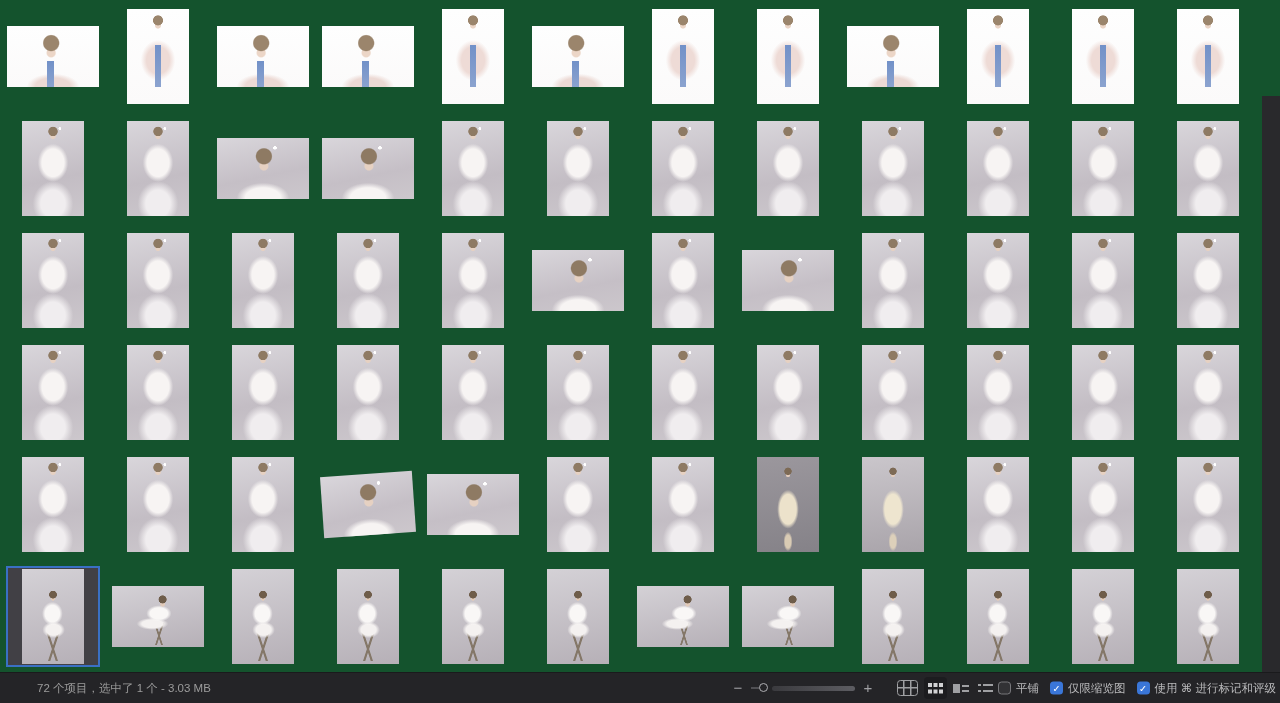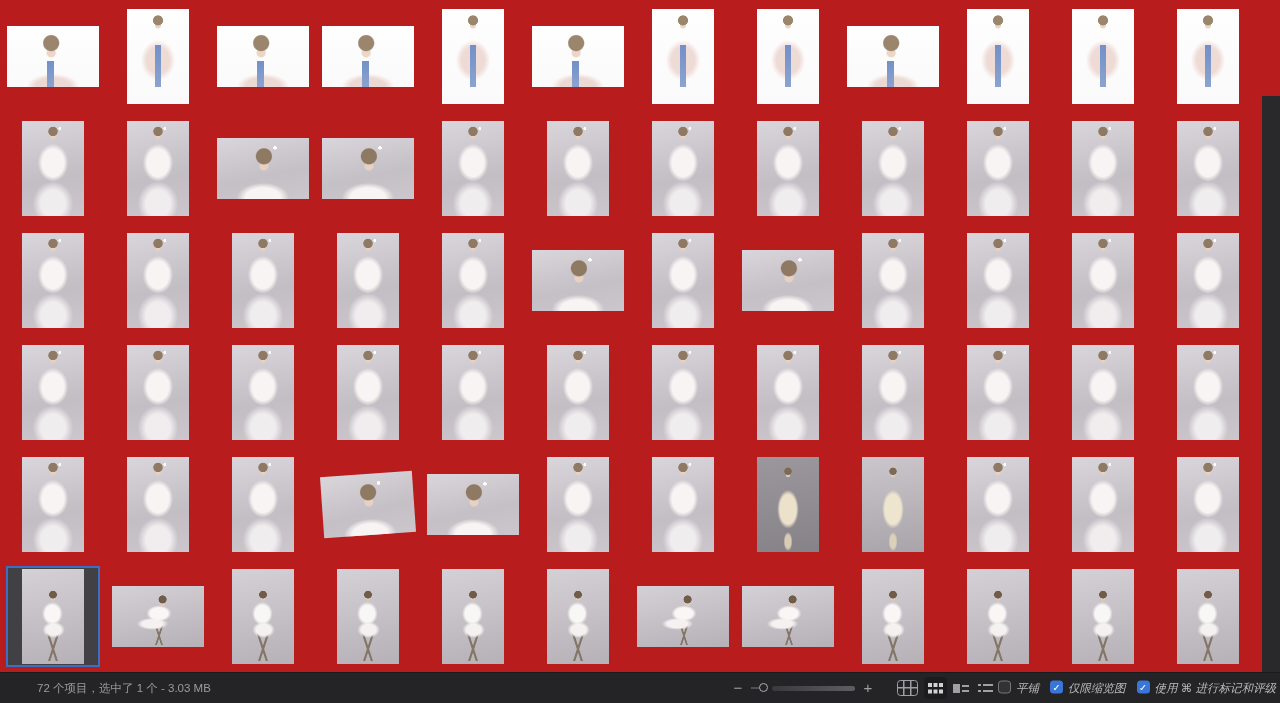--- a/index.html
+++ b/index.html
@@ -1,17 +1,17 @@
 <!DOCTYPE html>
 <html><head>
 <meta charset="utf-8">
 <style>
   html,body{margin:0;padding:0;background:#333336;}
   .app{position:relative;width:1280px;height:703px;overflow:hidden;
-       font-family:"Liberation Sans","DejaVu Sans",sans-serif;background:#b91c1c;}
+       font-family:"Liberation Sans","DejaVu Sans",sans-serif;background:#14532d;}
 
   
   .grid{position:absolute;left:0;top:0;width:1280px;height:672px;overflow:hidden;}
   .grid-row{display:flex;height:112px;}
   .cell{flex:none;width:105px;height:112px;display:flex;align-items:center;justify-content:center;}
   .thumb{position:relative;background-repeat:no-repeat;}
   .thumb.port{width:62px;height:95px;}
   .thumb.land{width:92px;height:61px;}
 
   
@@ -120,21 +120,21 @@
   .icon-thumblist::before{content:'';position:absolute;left:0;top:1px;width:7px;height:9px;background:#9fa0a3;}
   .icon-thumblist::after{content:'';position:absolute;left:9px;top:2px;width:7px;height:2px;background:#9fa0a3;
     box-shadow:0 5px 0 #9fa0a3;}
   .icon-list{position:relative;width:15px;height:11px;}
   .icon-list::before{content:'';position:absolute;left:0;top:1px;width:2.5px;height:2.5px;background:#9fa0a3;
     box-shadow:0 6px 0 #9fa0a3;}
   .icon-list::after{content:'';position:absolute;left:5px;top:1px;width:10px;height:2.5px;background:#9fa0a3;
     box-shadow:0 6px 0 #9fa0a3;}
 
   .cb-group{left:998px;display:flex;align-items:center;white-space:nowrap;}
-  .cb-item{display:flex;align-items:flex-start;margin-right:11px;font-style:italic;}
+  .cb-item{display:flex;align-items:center;margin-right:11px;}
   .cb-box{width:13px;height:13px;border-radius:3.5px;box-sizing:border-box;margin-right:5px;
     background:#323235;border:1px solid #77777b;color:#fff;font-size:9.5px;line-height:12px;
     text-align:center;font-weight:bold;}
   .cb-box.checked{background:#3a76d8;border:none;line-height:13px;}
   .cb-label{color:#bababc;font-size:11.5px;}
 </style>
 </head>
 <body>
 
 <div class="app">

